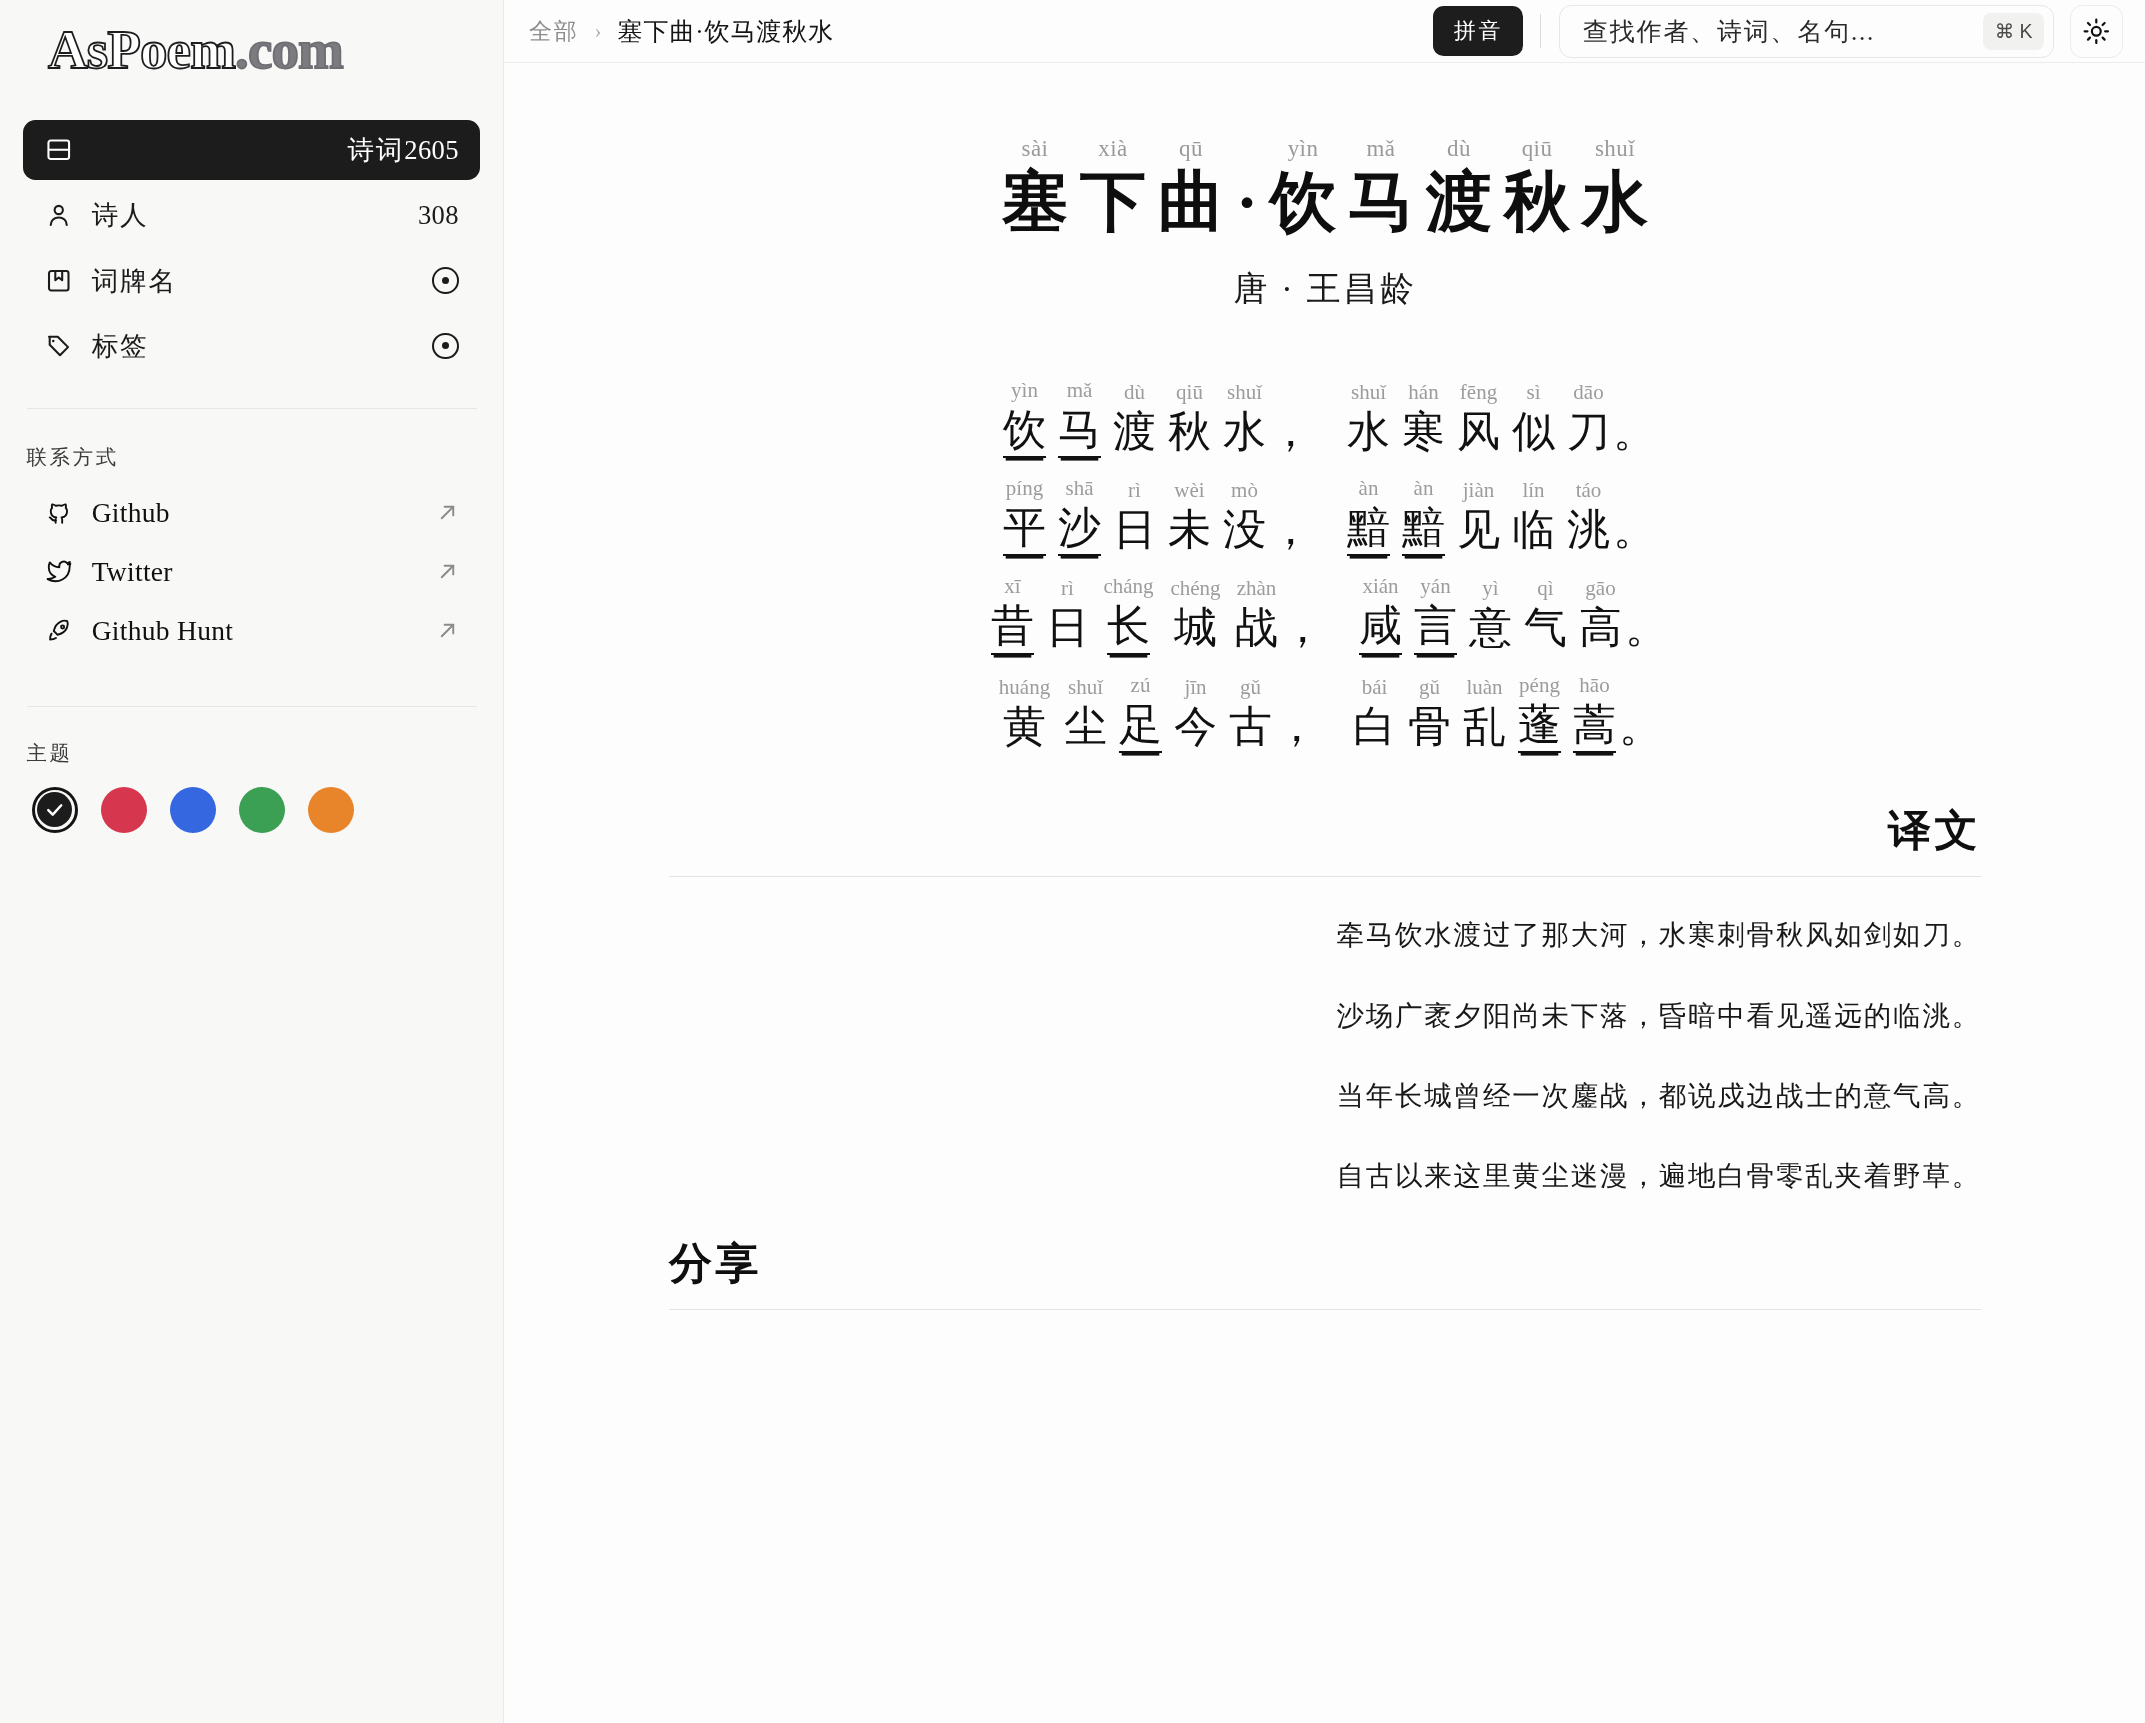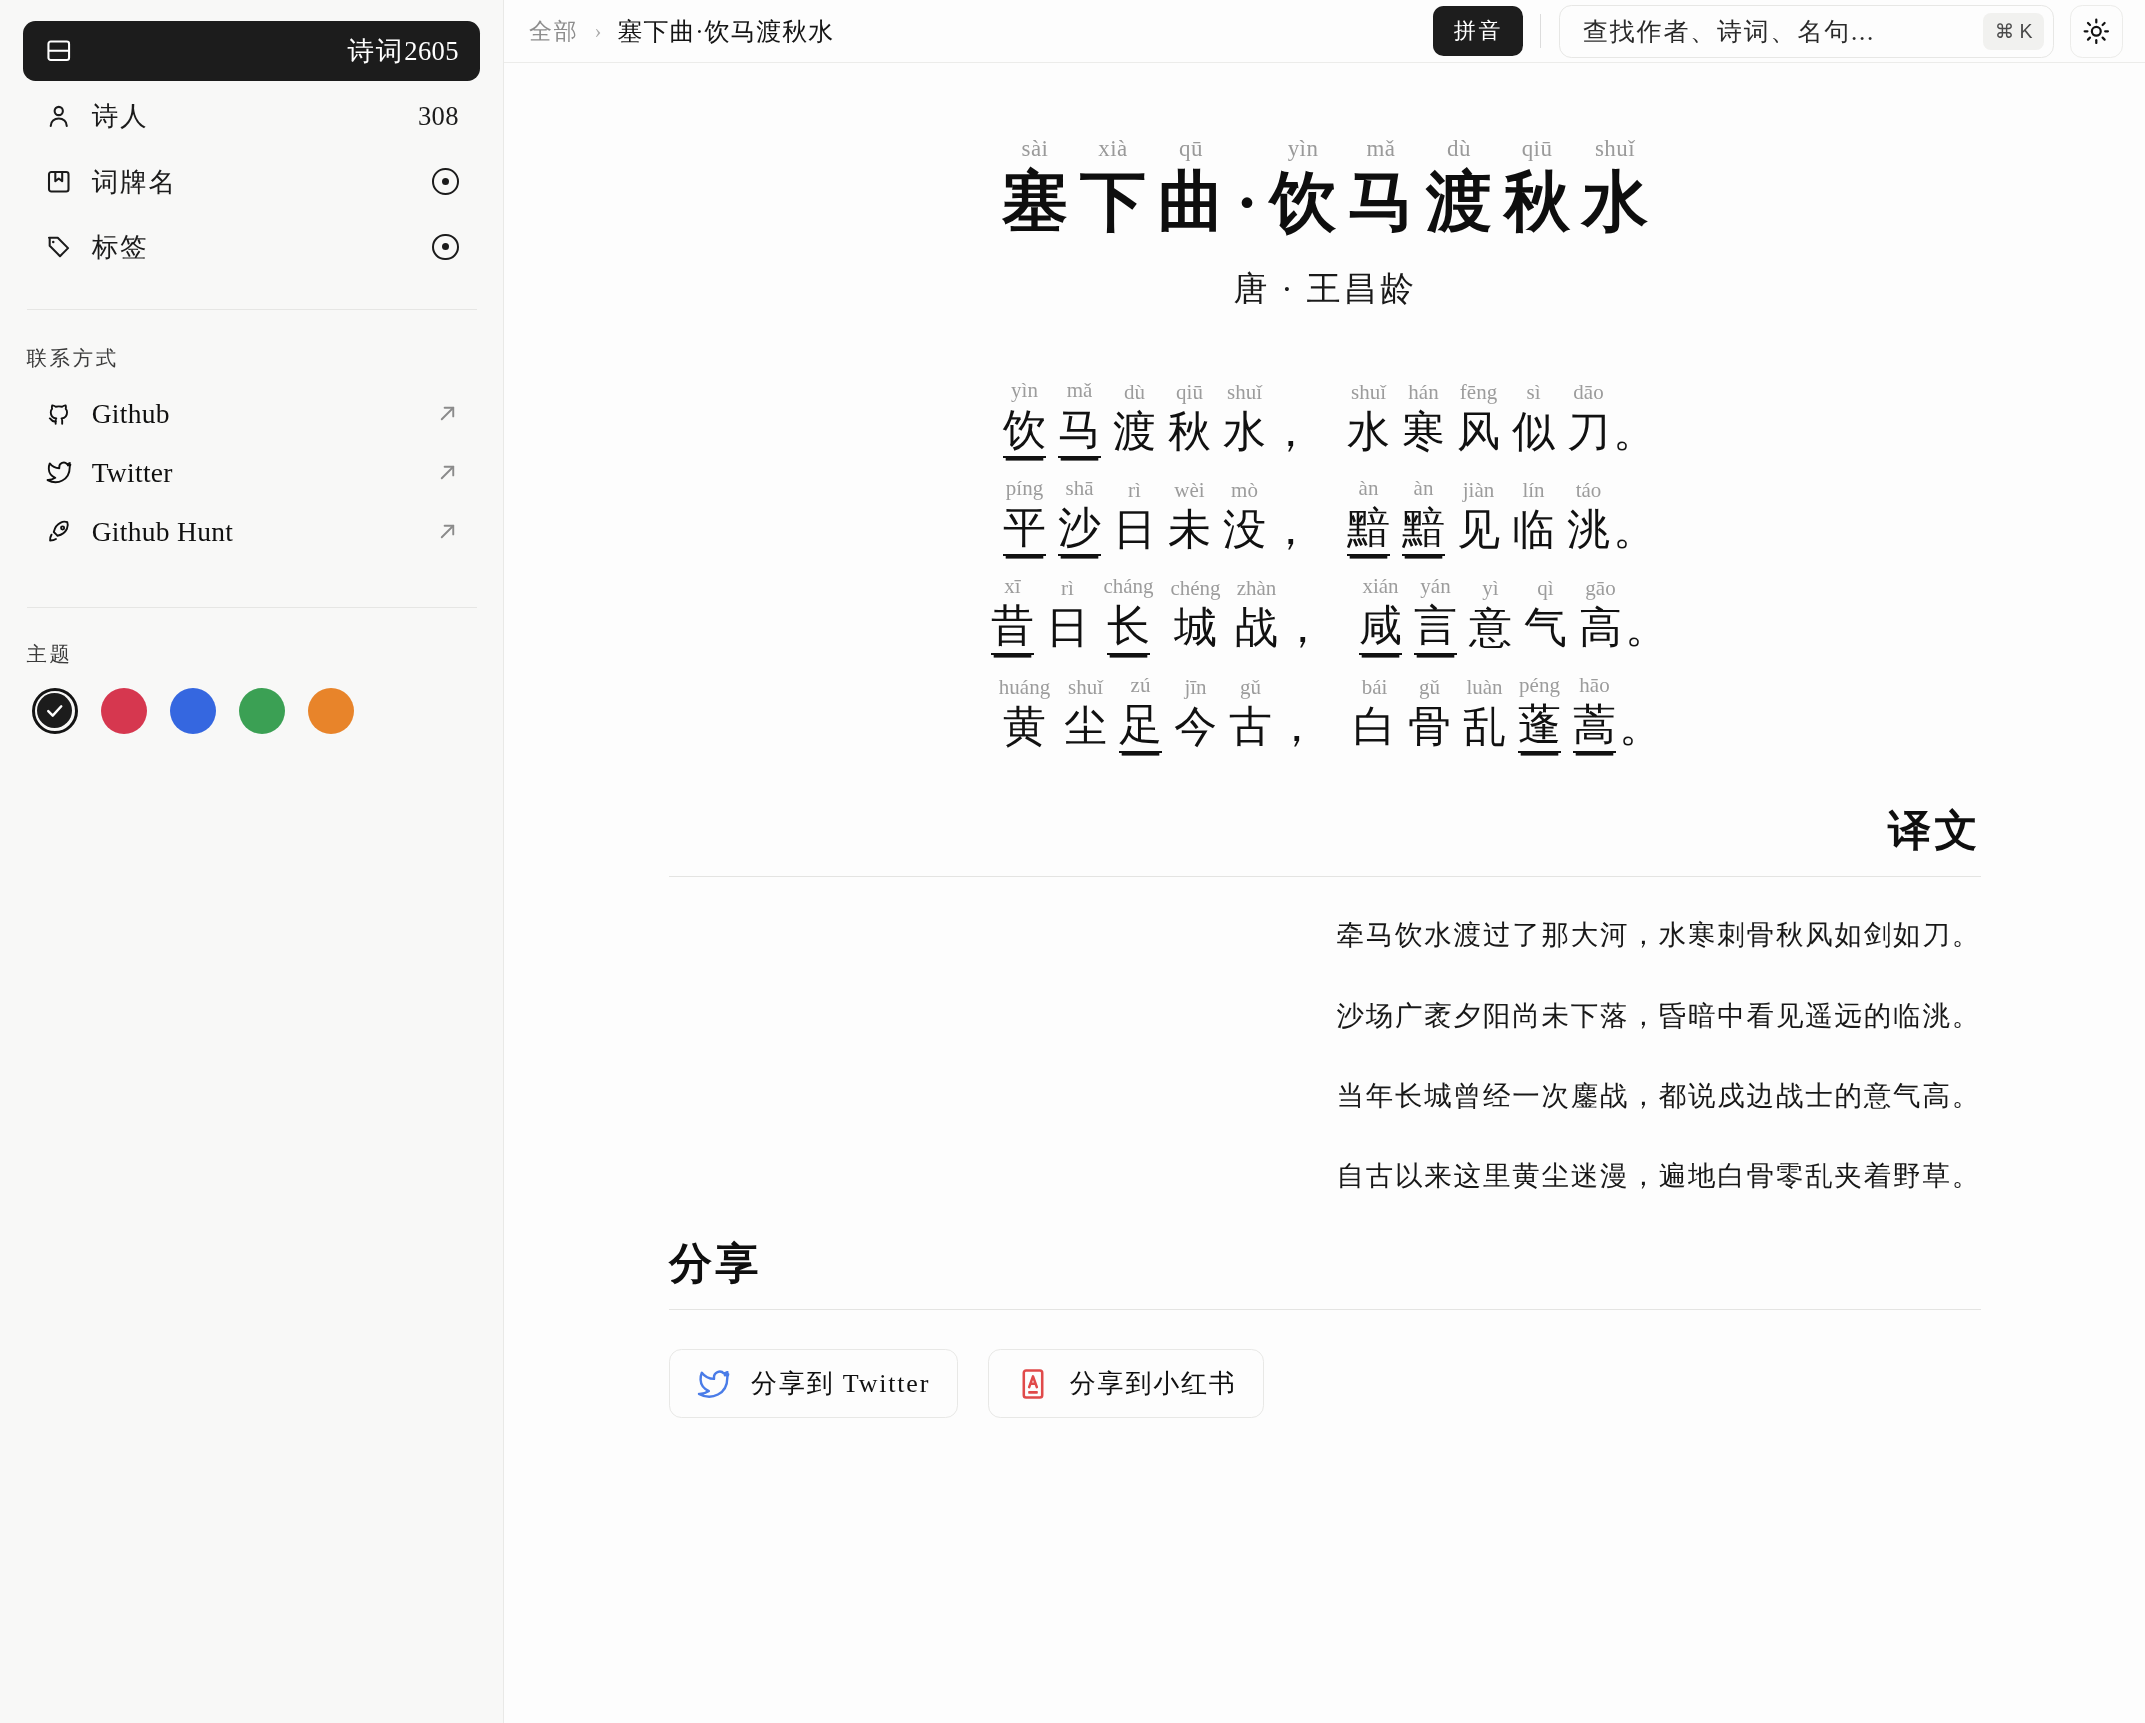--- a/index.html
+++ b/index.html
@@ -182,20 +182,24 @@
   .share-btn .sico svg { width: 34px; height: 34px; display:block; }
   .share-btn .slabel { font-size: 26px; color: #101010; letter-spacing: 1.8px; white-space: nowrap; }
 </style>
 </head>
 <body>
 
 <div class="app">
 
   <aside class="sidebar">
 
+    <div class="logo">
+      <span>AsPoem</span>
+        <span class="dom">.com</span>
+    </div>
 
     <div class="navlist">
 
       <div class="nav-item active">
         <span class="nav-ico">
           <svg viewBox="0 0 24 24" fill="none" stroke="currentColor" stroke-width="1.8">
             <rect x="3" y="4" width="18" height="16" rx="2"></rect>
               <line x1="3" y1="12" x2="21" y2="12"></line>
           </svg>
         </span>
@@ -617,41 +621,18 @@
             <div class="trans-line">牵马饮水渡过了那大河，水寒刺骨秋风如剑如刀。</div>
             <div class="trans-line">沙场广袤夕阳尚未下落，昏暗中看见遥远的临洮。</div>
             <div class="trans-line">当年长城曾经一次鏖战，都说戍边战士的意气高。</div>
             <div class="trans-line">自古以来这里黄尘迷漫，遍地白骨零乱夹着野草。</div>
           </div>
       </div>
 
       <div class="section" style="margin-top:26.6px;">
         <div class="sec-title">分享</div>
         <div class="sec-rule"></div>
-        <div class="share-wrap">
-
-          <div class="share-btn">
-            <span class="sico">
-              <svg viewBox="0 0 24 24" fill="none" stroke="#4a7ce8" stroke-width="1.7" stroke-linejoin="round" stroke-linecap="round">
-                <path d="M22 5.1a8 8 0 0 1-2.3.7 4 4 0 0 0 1.8-2.2 8 8 0 0 1-2.5 1A4 4 0 0 0 12 7.5v.9A11.3 11.3 0 0 1 3.4 4s-4 9 5 13a11.7 11.7 0 0 1-7 2c9 5 20 0 20-11.5a4 4 0 0 0 0-.7A5.7 5.7 0 0 0 22 5.1z"></path>
-              </svg>
-            </span>
-            <span class="slabel">分享到 Twitter</span>
-          </div>
-
-          <div class="share-btn">
-            <span class="sico">
-              <svg viewBox="0 0 24 24" fill="none" stroke="#e04a4a" stroke-width="1.8" stroke-linejoin="round" stroke-linecap="round">
-                <rect x="5.5" y="2.5" width="13" height="19" rx="1.6"></rect>
-                <path d="M9.3 14.2 12 6.6l2.7 7.6M10.2 11.8h3.6"></path>
-                <rect x="8.6" y="17" width="6.8" height="1.8" rx=".5" fill="#e04a4a" stroke="none"></rect>
-              </svg>
-            </span>
-            <span class="slabel">分享到小红书</span>
-          </div>
-
-        </div>
       </div>
 
     </div>
   </main>
 </div>
 
 
 </body></html>

